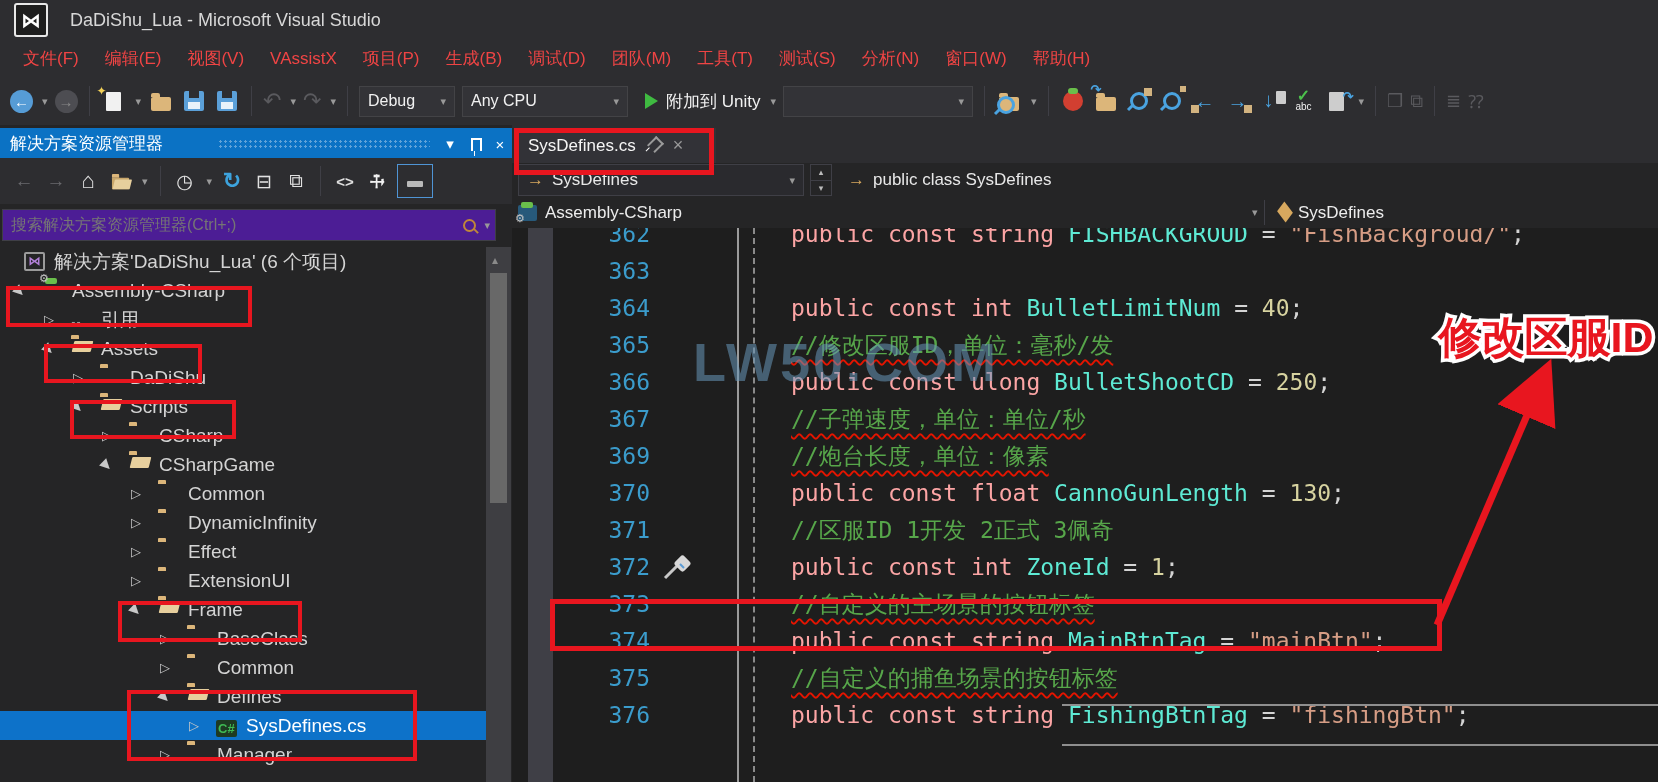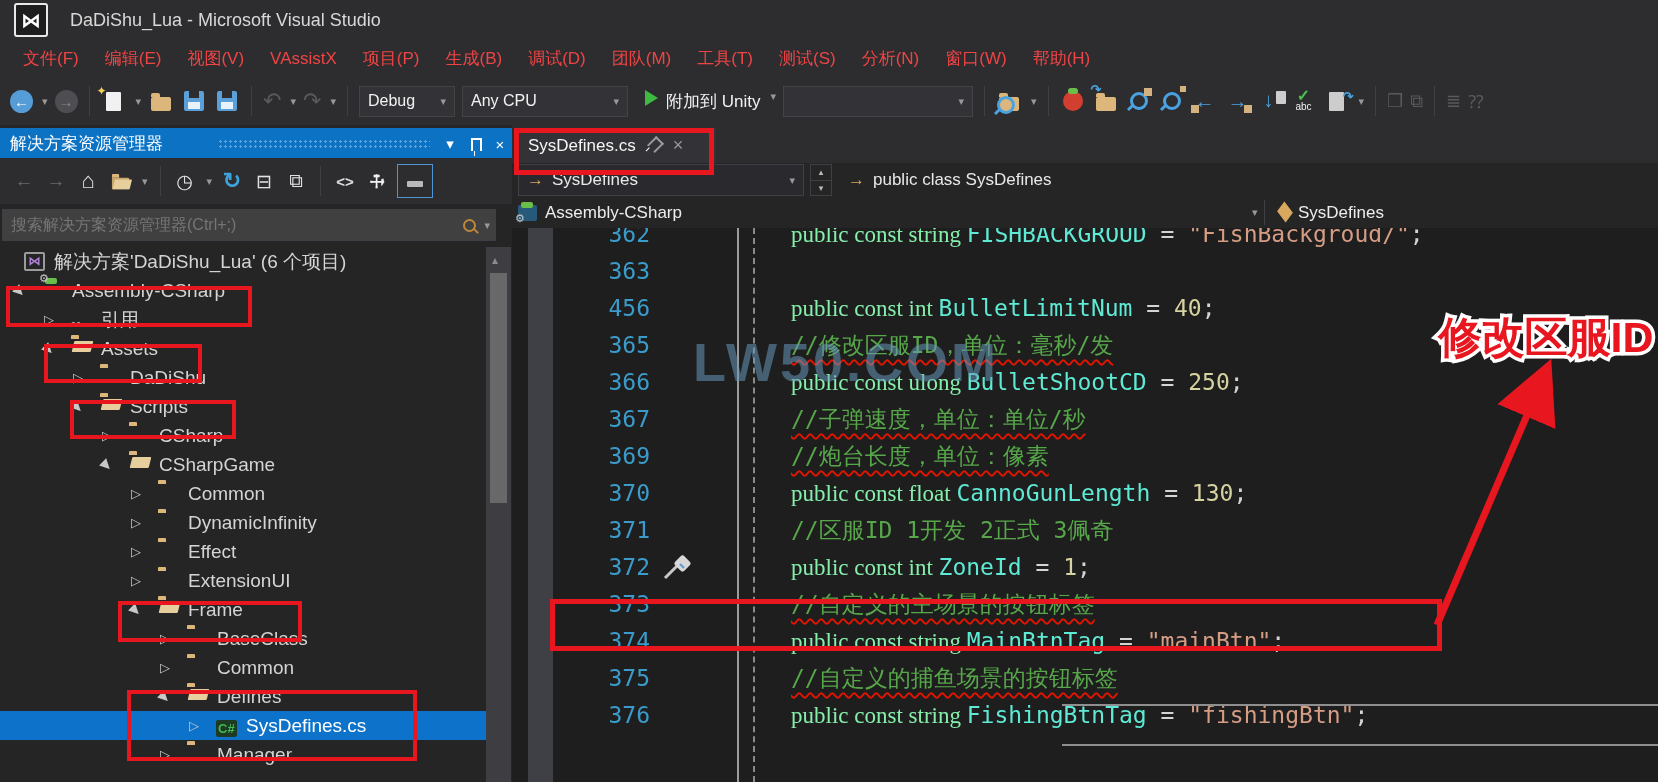--- a/index.html
+++ b/index.html
@@ -56,21 +56,21 @@
   .sx-btn{position:absolute;top:3px;width:24px;height:26px;color:#fff;display:flex;align-items:center;justify-content:center;font-size:15px;}
   .pinglyph{width:7px;height:11px;border:2px solid #fff;border-bottom:none;position:relative;}
   .pinglyph:after{content:"";position:absolute;left:1px;bottom:-5px;width:1px;height:5px;background:#fff;}
   #sx-tools{position:absolute;left:0;top:33px;width:512px;height:46px;display:flex;align-items:center;gap:8px;padding-left:12px;background:#2d2d30;}
   .sxt{width:24px;height:26px;display:flex;align-items:center;justify-content:center;font-size:19px;color:#e1e1e1;}
   .sxt.dim{color:#6a6a6e;}
   .sxt.blue{color:#3da3dd;font-weight:bold;}
   .sxt.boxed{border:1px solid #4f94d4;width:34px;height:32px;}
   .dash-glyph{width:16px;height:6px;background:#b9b9b9;border-radius:1px;margin-top:6px;}
   .wrench{transform:rotate(45deg);font-size:17px;color:#f1f1f1;}
-  #sx-search{position:absolute;left:2px;top:84px;width:492px;height:30px;background:#404040;border:1px solid #3f3f46;
+  #sx-search{position:absolute;left:2px;top:84px;width:492px;height:30px;background:#4c1d95;border:1px solid #3f3f46;
              display:flex;align-items:center;}
   #sx-search input{flex:1;background:transparent;border:none;outline:none;color:#8c8c8c;font-size:16px;
              font-family:"Liberation Sans",sans-serif;padding-left:8px;}
   .s-lens{width:9px;height:9px;border:2px solid #c0873a;border-radius:50%;position:relative;margin-right:6px;}
   .s-lens:after{content:"";position:absolute;width:2px;height:6px;background:#c0873a;right:-3px;bottom:-4px;transform:rotate(-45deg);}
 
   
   #tree{position:absolute;left:0;top:122px;width:486px;height:535px;overflow:hidden;}
   .tree-row{position:relative;height:29px;display:flex;align-items:center;font-size:19px;color:#d4d4d4;white-space:nowrap;}
   .tree-row.sel{background:#0d72c9;color:#fff;}
@@ -112,21 +112,21 @@
   
   #codewrap{position:absolute;left:0;top:103px;width:1146px;height:554px;background:#1e1e1e;overflow:hidden;}
   .margin-strip{position:absolute;left:16px;top:0;width:25px;height:554px;background:#3f3f46;}
   .vline-solid{position:absolute;left:225px;top:0;width:2px;height:554px;background:#9b9b9b;}
   .vline-dash{position:absolute;left:241px;top:0;width:0;height:554px;border-left:2px dashed #8a8a8a;}
   #code{position:absolute;left:41px;top:0;right:0;font-family:"DejaVu Sans Mono","Liberation Mono",monospace;font-size:23px;}
   .code-line{height:37px;line-height:37px;display:flex;white-space:pre;}
   .ln{width:97px;text-align:right;color:#3b9ccc;flex:0 0 auto;}
   .glyph{width:116px;flex:0 0 auto;display:flex;align-items:center;padding-left:12px;}
   .code-text{padding-left:13px;}
-  .tok.kw{color:#86efac;font-family:Liberation Serif, serif;}
+  .tok.kw{color:#fca5a5;}
   .tok.id{color:#5eead4;}
   .tok.num{color:#d7d3a0;}
   .tok.str{color:#d69d85;}
   .tok.op{color:#d4d4d4;}
   .tok.cm{color:#57a64a;}
   .sq{text-decoration:underline wavy #e51400;text-decoration-skip-ink:none;text-underline-offset:6px;text-decoration-thickness:2px;}
 
   
   .curline{position:absolute;left:550px;top:476px;width:1108px;height:38px;border-top:2px solid #8f8f8f;border-bottom:2px solid #8f8f8f;}
   .ann-box{position:absolute;border:4px solid #e8161f;pointer-events:none;}
@@ -193,21 +193,21 @@
     <span class="caret">▾</span>
     <div class="tb-div"></div>
     <div class="combo" style="width:78px">
       <span>Debug</span>
         <span class="caret">▾</span>
     </div>
     <div class="combo" style="width:148px">
       <span>Any CPU</span>
         <span class="caret">▾</span>
     </div>
-    <div style="display:flex;gap:8px;margin-left:10px;">
+    <div style="display:flex;align-items:center;gap:8px;margin-left:10px;">
       <div class="play"></div>
       <span style="font-size:17px;color:#f1f1f1">附加到 Unity</span>
       <span class="caret">▾</span>
     </div>
     <div class="combo" style="width:172px">
       <span></span>
         <span class="caret">▾</span>
     </div>
     <div class="tb-div"></div>
     <div class="tb-ico">
@@ -429,21 +429,21 @@
       <span class="i-class" style="position:absolute;left:762px;top:9px"></span>
       <span style="position:absolute;left:786px;font-size:17px;color:#ececec">SysDefines</span>
     </div>
     <div id="codewrap">
       <div class="margin-strip"></div>
       <div class="vline-solid"></div>
       <div class="vline-dash"></div>
       <div id="code">
           <div class="code-line" style="margin-top: -12px;"><span class="ln">362</span><span class="glyph"></span><span class="code-text"><span class="tok kw">public const string </span><span class="tok id">FISHBACKGROUD </span><span class="tok op">= </span><span class="tok str">"FishBackgroud/"</span><span class="tok op">;</span></span></div>
           <div class="code-line"><span class="ln">363</span><span class="glyph"></span></div>
-          <div class="code-line"><span class="ln">456</span><span class="glyph"></span><span class="code-text"><span class="tok kw">public const int </span><span class="tok id">BulletLimitNum </span><span class="tok op">= </span><span class="tok num">40</span><span class="tok op">;</span></span></div>
+          <div class="code-line"><span class="ln">364</span><span class="glyph"></span><span class="code-text"><span class="tok kw">public const int </span><span class="tok id">BulletLimitNum </span><span class="tok op">= </span><span class="tok num">40</span><span class="tok op">;</span></span></div>
           <div class="code-line"><span class="ln">365</span><span class="glyph"></span><span class="code-text"><span class="tok cm sq">//修改区服ID，单位：毫秒/发</span></span></div>
           <div class="code-line"><span class="ln">366</span><span class="glyph"></span><span class="code-text"><span class="tok kw">public const ulong </span><span class="tok id">BulletShootCD </span><span class="tok op">= </span><span class="tok num">250</span><span class="tok op">;</span></span></div>
           <div class="code-line"><span class="ln">367</span><span class="glyph"></span><span class="code-text"><span class="tok cm sq">//子弹速度，单位：单位/秒</span></span></div>
           <div class="code-line"><span class="ln">369</span><span class="glyph"></span><span class="code-text"><span class="tok cm sq">//炮台长度，单位：像素</span></span></div>
           <div class="code-line"><span class="ln">370</span><span class="glyph"></span><span class="code-text"><span class="tok kw">public const float </span><span class="tok id">CannoGunLength </span><span class="tok op">= </span><span class="tok num">130</span><span class="tok op">;</span></span></div>
           <div class="code-line"><span class="ln">371</span><span class="glyph"></span><span class="code-text"><span class="tok cm">//区服ID 1开发 2正式 3佩奇</span></span></div>
           <div class="code-line"><span class="ln">372</span><span class="glyph"><svg width="30" height="26" viewBox="0 0 30 26">
                 <line x1="3" y1="23" x2="16" y2="10" stroke="#c8c8c8" stroke-width="3"></line>
                 <rect x="14" y="2" width="13" height="13" rx="3" fill="#d8d8d8" transform="rotate(45 20.5 8.5)"></rect>
                 <line x1="18" y1="9" x2="22" y2="13" stroke="#5b9bd5" stroke-width="2"></line>

